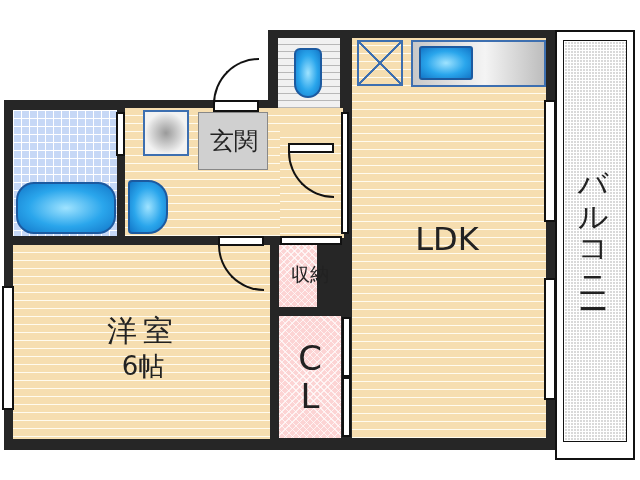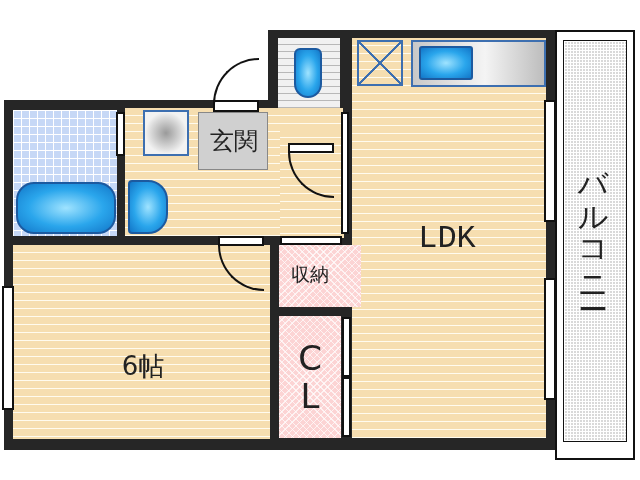--- a/index.html
+++ b/index.html
@@ -21,21 +21,21 @@
 
 <div class="abs wall" style="left:4px;top:100px;width:552px;height:350px;"></div>
 <div class="abs wall" style="left:268px;top:30px;width:86px;height:80px;"></div>
 <div class="abs wall" style="left:346px;top:30px;width:210px;height:80px;"></div>
 
 <div class="abs" style="left:555px;top:30px;width:80px;height:430px;border:2px solid #111;background:#fff;">
   <div class="abs balc" style="left:6px;top:8px;width:64px;height:402px;border:1px solid #111;"></div>
   <div class="abs label" style="left:14px;top:118px;width:40px;font-size:30px;writing-mode:vertical-rl;letter-spacing:2px;">バルコニー</div>
 </div>
 
-<div class="abs floor" style="left:352px;top:38px;width:194px;height:400px;font-family:Liberation Mono, monospace;">
+<div class="abs floor" style="left:352px;top:38px;width:194px;height:400px;">
   <div class="abs label" style="left:40px;top:182px;width:110px;font-size:32px;">LDK</div>
 </div>
 
 <div class="abs" style="left:357px;top:40px;width:46px;height:46px;border:2px solid #3d6fb0;background:linear-gradient(45deg,transparent 48%,#3d6fb0 48%,#3d6fb0 52%,transparent 52%),linear-gradient(-45deg,transparent 48%,#3d6fb0 48%,#3d6fb0 52%,transparent 52%);"></div>
 
 <div class="abs" style="left:411px;top:40px;width:135px;height:47px;border:2px solid #3d6fb0;background:linear-gradient(to right,#c8c8c8,#f4f4f4 55%,#bdbdbd);">
   <div class="abs blue" style="left:6px;top:4px;width:54px;height:34px;border-radius:3px;"></div>
 </div>
 
 <div class="abs win" style="left:544px;top:100px;width:12px;height:122px;"></div>
@@ -62,27 +62,28 @@
 <div class="abs win" style="left:116px;top:112px;width:9px;height:44px;"></div>
 
 <div class="abs blue" style="left:128px;top:180px;width:40px;height:54px;border-radius:4px 20px 20px 4px;"></div>
 
 <div class="abs win" style="left:288px;top:143px;width:46px;height:10px;"></div>
 <div class="abs door-arc" style="left:288px;top:152px;width:46px;height:46px;border-radius:0 0 0 46px;border-top:none;border-right:none;"></div>
 
 <div class="abs win" style="left:341px;top:112px;width:8px;height:122px;"></div>
 
 <div class="abs floor" style="left:13px;top:245px;width:257px;height:194px;">
+  <div class="abs label" style="left:70px;top:68px;width:120px;font-size:30px;letter-spacing:6px;">洋室</div>
   <div class="abs label" style="left:70px;top:106px;width:120px;font-size:26px;">6帖</div>
 </div>
 <div class="abs win" style="left:2px;top:286px;width:12px;height:124px;"></div>
 <div class="abs win" style="left:218px;top:236px;width:46px;height:10px;"></div>
 <div class="abs door-arc" style="left:218px;top:245px;width:46px;height:46px;border-radius:0 0 0 46px;border-top:none;border-right:none;"></div>
 
-<div class="abs pink" style="left:279px;top:245px;width:82px;height:62px;text-decoration:underline;">
+<div class="abs pink" style="left:279px;top:245px;width:38px;height:62px;text-decoration:underline;">
   <div class="abs label" style="left:0;top:18px;width:62px;font-size:19px;">収納</div>
 </div>
 <div class="abs win" style="left:280px;top:236px;width:62px;height:9px;"></div>
 
 <div class="abs pink" style="left:279px;top:316px;width:62px;height:122px;">
   <div class="abs label" style="left:0;top:22px;width:62px;font-size:34px;">C</div>
   <div class="abs label" style="left:0;top:60px;width:62px;font-size:34px;">L</div>
 </div>
 <div class="abs win" style="left:342px;top:317px;width:9px;height:60px;"></div>
 <div class="abs win" style="left:342px;top:377px;width:9px;height:60px;"></div>

